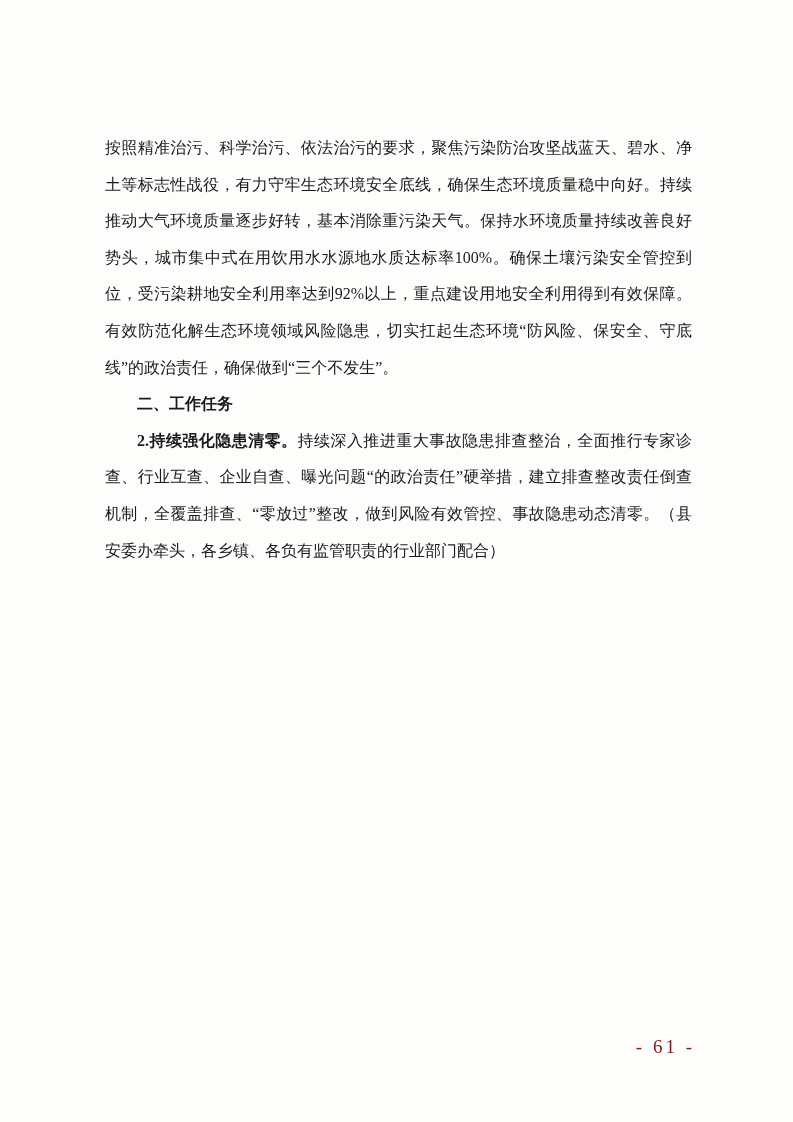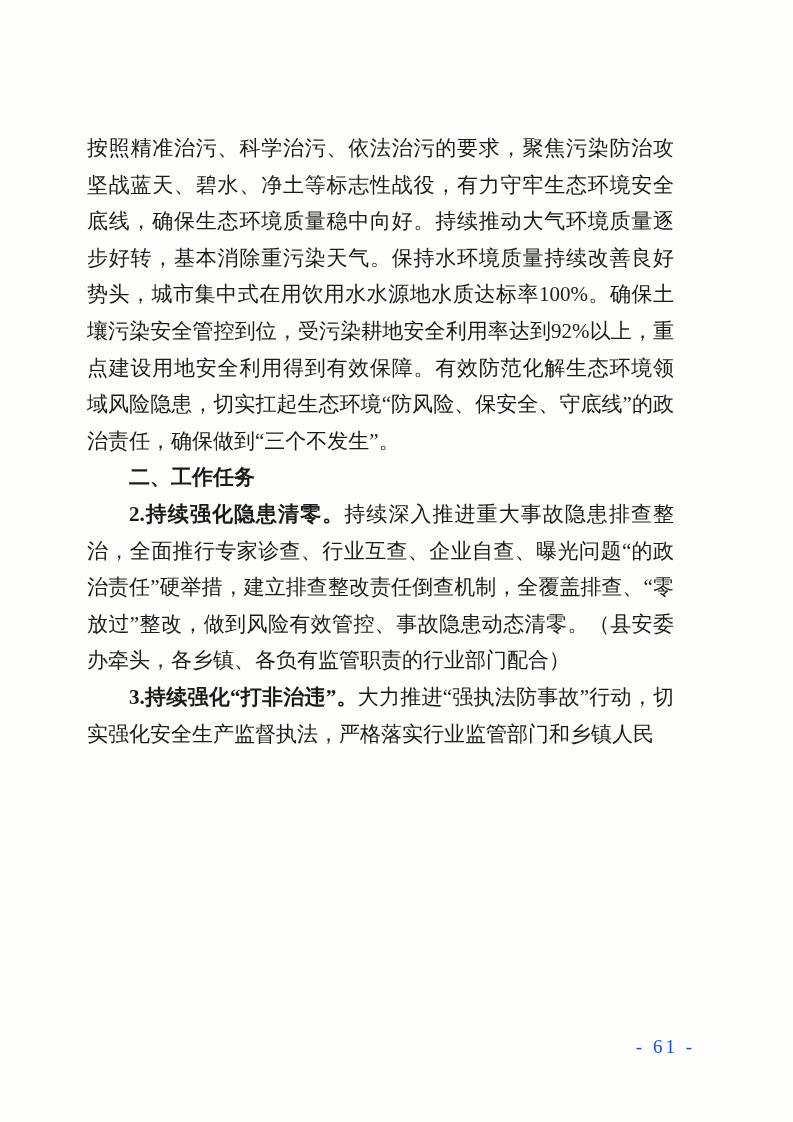--- a/index.html
+++ b/index.html
@@ -12,24 +12,24 @@
     width: 793px;
     height: 1122px;
     margin: 0 auto;
     background: #fdfdfb;
     color: #1a1a1a;
     overflow: hidden;
     font-family: "Liberation Serif", "DejaVu Serif", serif;
   }
   .content {
     position: absolute;
-    left: 87px;
+    left: 105px;
     top: 130px;
     width: 587px;
-    font-size: 21px;
+    font-size: 16px;
     line-height: 36.6px;
     text-align: justify;
     text-justify: inter-ideograph;
   }
   .para {
     margin: 0;
     word-break: break-all;
   }
   .indent {
     text-indent: 2em;
@@ -43,36 +43,35 @@
   }
   .heading-sub {
     font-weight: bold;
   }
   .page-number {
     position: absolute;
     right: 98px;
     top: 1036px;
     font-size: 19px;
     letter-spacing: 3px;
-    color: #1d4ed8;
+    color: #7f1d1d;
     font-family: "Liberation Serif", "DejaVu Serif", serif;
   }
 </style>
 </head>
 <body>
 
 <div class="page">
   <div class="content">
 
     <p class="para">按照精准治污、科学治污、依法治污的要求，聚焦污染防治攻坚战蓝天、碧水、净土等标志性战役，有力守牢生态环境安全底线，确保生态环境质量稳中向好。持续推动大气环境质量逐步好转，基本消除重污染天气。保持水环境质量持续改善良好势头，城市集中式在用饮用水水源地水质达标率100%。确保土壤污染安全管控到位，受污染耕地安全利用率达到92%以上，重点建设用地安全利用得到有效保障。有效防范化解生态环境领域风险隐患，切实扛起生态环境“防风险、保安全、守底线”的政治责任，确保做到“三个不发生”。</p>
 
     <p class="para indent heading-main">二、工作任务</p>
 
 
 
     <p class="para indent"><span class="bold">2.持续强化隐患清零。</span><span>持续深入推进重大事故隐患排查整治，全面推行专家诊查、行业互查、企业自查、曝光问题“的政治责任”硬举措，建立排查整改责任倒查机制，全覆盖排查、“零放过”整改，做到风险有效管控、事故隐患动态清零。（县安委办牵头，各乡镇、各负有监管职责的行业部门配合）</span></p>
 
-    <p class="para indent"><span class="bold">3.持续强化“打非治违”。</span><span>大力推进“强执法防事故”行动，切实强化安全生产监督执法，严格落实行业监管部门和乡镇人民</span></p>
 
   </div>
 
   <div class="page-number">- 61 -</div>
 </div>
 
 </body></html>

